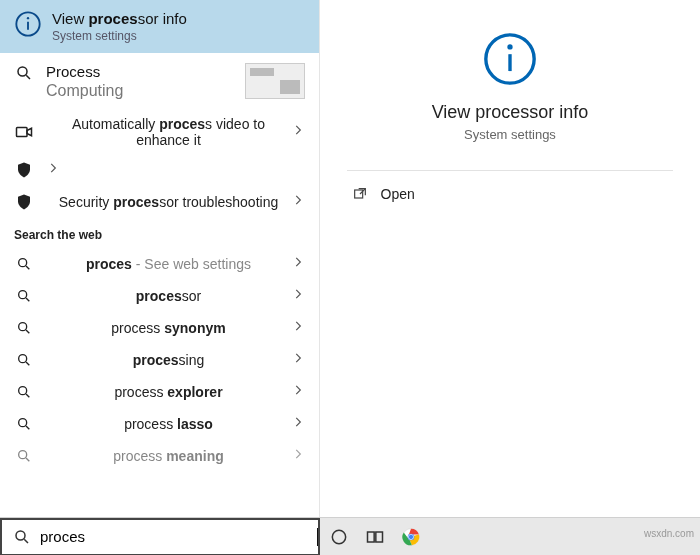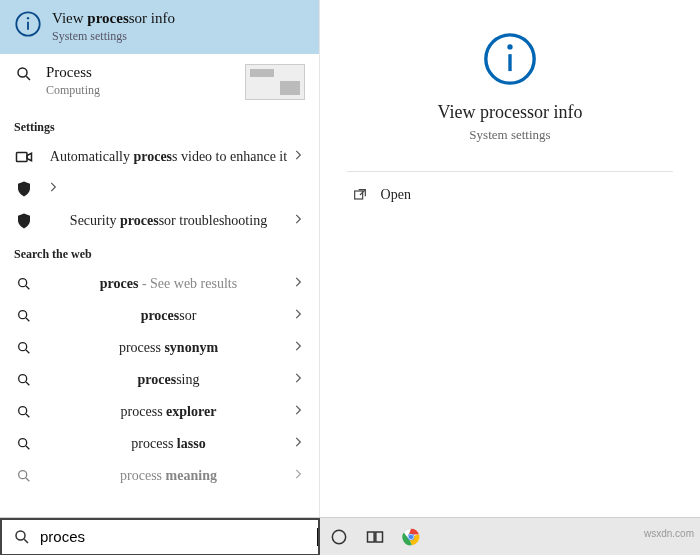--- a/index.html
+++ b/index.html
@@ -1,34 +1,34 @@
 <!DOCTYPE html>
 <html><head>
 <meta charset="utf-8">
 <style>
   * { box-sizing: border-box; margin: 0; padding: 0; }
   html, body { width: 700px; height: 555px; font-family: "Segoe UI", Arial, sans-serif; overflow: hidden; }
   body { display: flex; flex-direction: column; background: #f3f3f3; }
-  .main { flex: 1; display: flex; background: #c2410c; font-family: Liberation Serif, serif; }
+  .main { flex: 1; display: flex; background: #c2410c; }
   .left { width: 320px; display: flex; flex-direction: column; border-right: 1px solid #e5e5e5; background: #fff; }
   .right { flex: 1; display: flex; flex-direction: column; align-items: center; background: #fff; }
   .best-match { background: #b8d9eb; padding: 10px 14px 10px 14px; display: flex; align-items: flex-start; }
   .best-match .icon-circle { width: 28px; height: 28px; margin-right: 10px; display: flex; align-items: center; justify-content: center; }
   .best-match .txt { flex: 1; }
   .best-match .title { font-size: 15px; color: #111; }
   .best-match .subtitle { font-size: 12px; color: #556; margin-top: 2px; }
   .entry { display: flex; align-items: center; padding: 6px 14px; cursor: default; }
   .entry .ic { width: 20px; height: 20px; margin-right: 12px; display: flex; align-items: center; justify-content: center; color: #222; }
   .entry .label { flex: 1; font-size: 14px; color: #222; }
   .entry .chev { color: #555; }
   .process-top { display:flex; align-items: flex-start; padding: 10px 14px; }
   .process-top .ic { width:20px;height:20px;margin-right:12px;display:flex;align-items:center;justify-content:center;color:#222; }
   .process-top .txt { flex:1; }
   .process-top .title { font-size:15px; color:#111; }
-  .process-top .sub { font-size:12px; color:#777; margin-top:2px; }
+  .process-top .sub { font-size:16px; color:#777; margin-top:2px; }
   .process-top .thumb { width:60px; height:36px; background:#eee; border:1px solid #ccc; position:relative; overflow:hidden; }
   .process-top .thumb::before, .process-top .thumb::after { content:""; position:absolute; background:#bbb; }
   .process-top .thumb::before { width:24px; height:8px; top:4px; left:4px; }
   .process-top .thumb::after { width:20px; height:14px; bottom:4px; right:4px; }
   .sect-head { font-size: 12px; font-weight: 600; color: #222; padding: 10px 14px 6px; }
   .right .big-icon { margin-top: 30px; width: 58px; height: 58px; }
   .right .big-title { margin-top: 14px; font-size: 18px; color: #222; text-align:center; }
   .right .big-sub { font-size: 13px; color: #666; margin-top: 4px; }
   .right .divider { width: 86%; border-top:1px solid #e2e2e2; margin: 28px 0 0; }
   .right .open-row { width: 86%; display:flex; align-items:center; padding: 14px 0; cursor: default; }
@@ -74,21 +74,20 @@
             <line x1="15" y1="15" x2="20" y2="20"></line>
           </svg>
       </div>
       <div class="txt">
         <div class="title">Process</div>
         <div class="sub">Computing</div>
       </div>
       <div class="thumb"></div>
     </div>
 
-    <div class="sect-head">Settings</div>
 
     <div class="list">
       <div class="entry">
         <div class="ic">
           <svg viewBox="0 0 24 24" width="18" height="18" fill="none" stroke="#222" stroke-width="2">
               <rect x="2" y="6" width="14" height="12" rx="1"></rect>
               <path d="M16 10 L22 7 L22 17 L16 14 Z"></path>
             </svg>
         </div>
         <div class="label"><span>Automatically </span><span class="bold">proces</span><span>s video to enhance it</span></div>
@@ -128,21 +127,21 @@
     <div class="sect-head">Search the web</div>
 
     <div class="list">
       <div class="entry">
         <div class="ic">
             <svg viewBox="0 0 24 24" width="16" height="16" fill="none" stroke="#222" stroke-width="2">
               <circle cx="10" cy="10" r="6"></circle>
               <line x1="15" y1="15" x2="20" y2="20"></line>
             </svg>
           </div>
-        <div class="label"><span></span><span class="bold">proces</span><span></span><span class="gray"> - See web results</span></div>
+        <div class="label"><span></span><span class="bold">proces</span><span></span><span class="gray"> - See web settings</span></div>
         <div class="chev"><svg viewBox="0 0 24 24" width="14" height="14" fill="none" stroke="#555" stroke-width="2">
               <polyline points="9,5 16,12 9,19"></polyline>
             </svg></div>
       </div>
       <div class="entry">
         <div class="ic">
             <svg viewBox="0 0 24 24" width="16" height="16" fill="none" stroke="#222" stroke-width="2">
               <circle cx="10" cy="10" r="6"></circle>
               <line x1="15" y1="15" x2="20" y2="20"></line>
             </svg>

